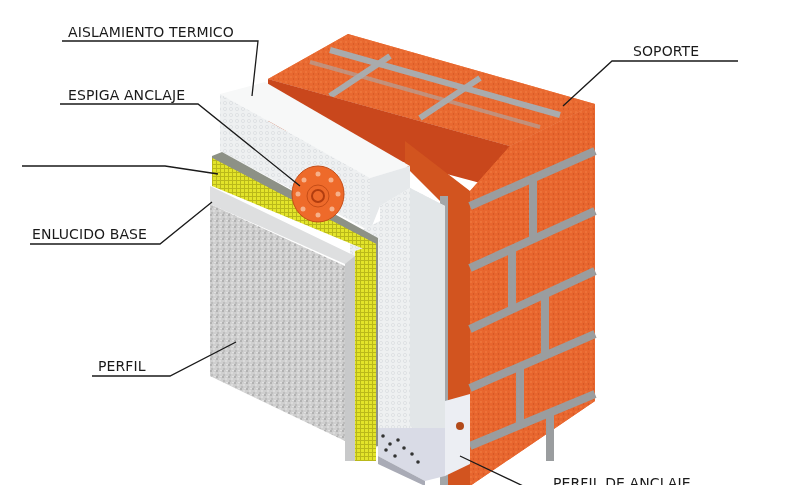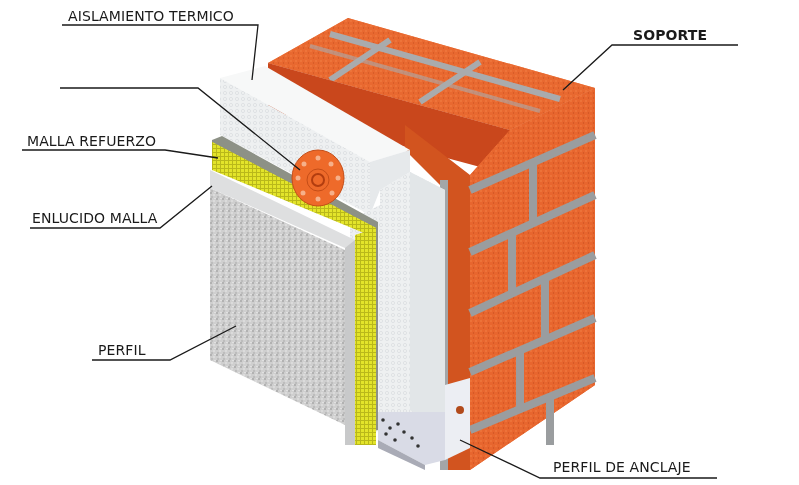--- a/index.html
+++ b/index.html
@@ -1,18 +1,18 @@
 <!DOCTYPE html>
 <html><head>
 <meta charset="utf-8">
 <style>
   html, body { margin: 0; padding: 0; background: #ffffff; }
   body { width: 799px; height: 485px; position: relative; overflow: hidden;
          font-family: "DejaVu Sans", sans-serif; }
-  #stage { position: absolute; left: 0; top: 0; width: 799px; height: 430px; }
+  #stage { position: absolute; left: 0; top: 16px; width: 799px; height: 430px; }
   .label { position: absolute; font-size: 14px; color: #1a1a1a; letter-spacing: 0.1px;
            white-space: nowrap; line-height: 16px; font-family: "DejaVu Sans", sans-serif; }
 </style>
 </head>
 <body>
 
 <div id="stage">
   <svg width="799" height="485" viewBox="0 0 799 485">
     <defs>
       <pattern id="meshPat" width="4" height="4" patternUnits="userSpaceOnUse">
@@ -142,18 +142,18 @@
       <polyline points="60,88 198,88 300,170"></polyline>
       <polyline points="22,150 165,150 218,158"></polyline>
       <polyline points="30,228 160,228 212,186"></polyline>
       <polyline points="92,360 170,360 236,326"></polyline>
       <polyline points="738,45 612,45 563,90"></polyline>
       <polyline points="541,478 717,478 540,478 460,440"></polyline>
     </g>
   </svg>
 
   <span class="label" style="left:68px; top:8px;">AISLAMIENTO TERMICO</span>
-  <span class="label" style="left:27px; top:133px;">MALLA REFUERZO</span>
-  <span class="label" style="left:32px; top:210px;">ENLUCIDO MALLA</span>
+  <span class="label" style="left:68px; top:71px;">ESPIGA ANCLAJE</span>
+  <span class="label" style="left:32px; top:210px;">ENLUCIDO BASE</span>
   <span class="label" style="left:98px; top:342px;">PERFIL</span>
-  <span class="label" style="left:633px; top:27px;font-weight:bold;">SOPORTE</span>
+  <span class="label" style="left:633px; top:27px;">SOPORTE</span>
   <span class="label" style="left:553px; top:459px;">PERFIL DE ANCLAJE</span>
 </div>
 
 </body></html>

